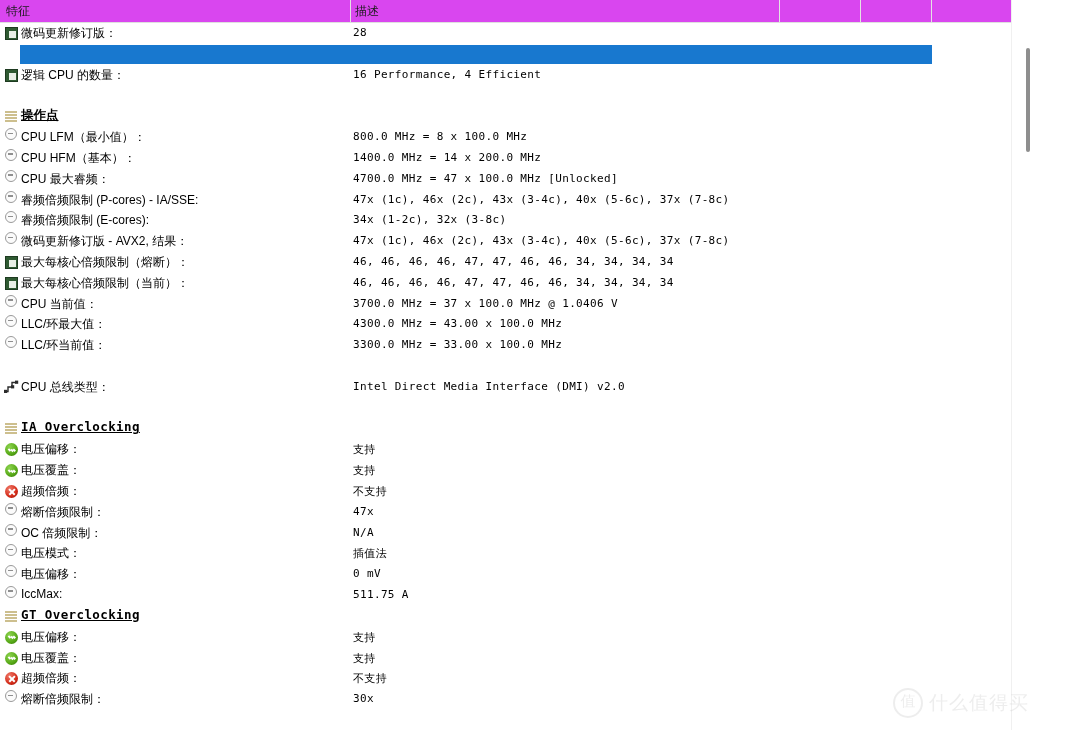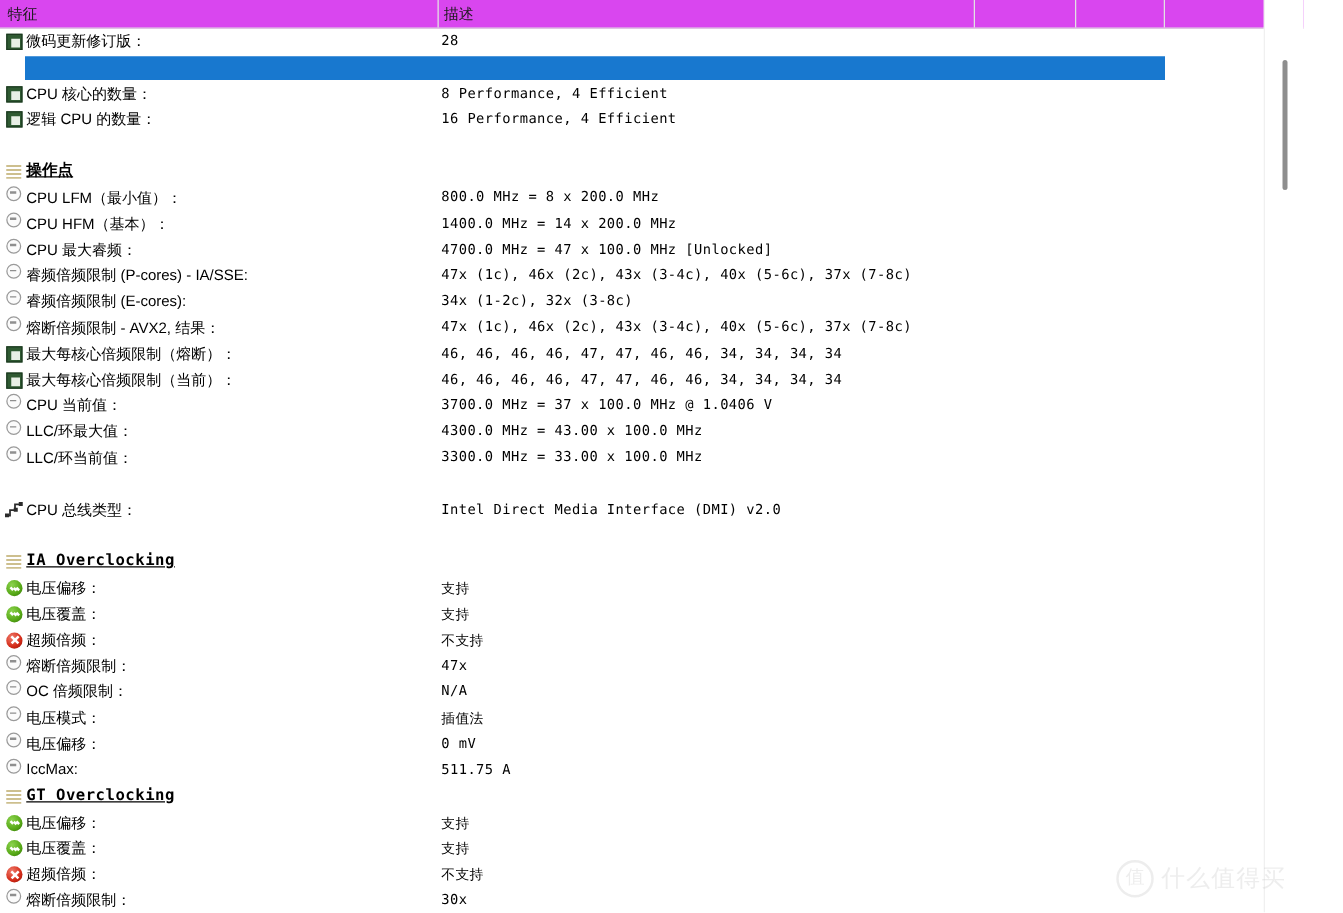--- a/index.html
+++ b/index.html
@@ -273,37 +273,32 @@
       <div class="row">
         <span class="ico ico-chip"></span>
         <span class="label">微码更新修订版：</span>
         <span class="value">28</span>
       </div>
       <div class="row selected">
         <span class="selbar"></span>
       </div>
       <div class="row">
         <span class="ico ico-chip"></span>
-        <span class="label">CPU 核心的数量：</span>
-        <span class="value">8 Performance, 4 Efficient</span>
-      </div>
-      <div class="row">
-        <span class="ico ico-chip"></span>
         <span class="label">逻辑 CPU 的数量：</span>
         <span class="value">16 Performance, 4 Efficient</span>
       </div>
       <div class="row spacer"></div>
       <div class="row section">
         <span class="ico ico-list"></span>
         <span class="label">操作点</span>
       </div>
       <div class="row">
         <span class="ico ico-circ"></span>
         <span class="label">CPU LFM（最小值）：</span>
-        <span class="value">800.0 MHz = 8 x 200.0 MHz</span>
+        <span class="value">800.0 MHz = 8 x 100.0 MHz</span>
       </div>
       <div class="row">
         <span class="ico ico-circ"></span>
         <span class="label">CPU HFM（基本）：</span>
         <span class="value">1400.0 MHz = 14 x 200.0 MHz</span>
       </div>
       <div class="row">
         <span class="ico ico-circ"></span>
         <span class="label">CPU 最大睿频：</span>
         <span class="value">4700.0 MHz = 47 x 100.0 MHz [Unlocked]</span>
@@ -313,21 +308,21 @@
         <span class="label">睿频倍频限制 (P-cores) - IA/SSE:</span>
         <span class="value">47x (1c), 46x (2c), 43x (3-4c), 40x (5-6c), 37x (7-8c)</span>
       </div>
       <div class="row">
         <span class="ico ico-circ"></span>
         <span class="label">睿频倍频限制 (E-cores):</span>
         <span class="value">34x (1-2c), 32x (3-8c)</span>
       </div>
       <div class="row">
         <span class="ico ico-circ"></span>
-        <span class="label">熔断倍频限制 - AVX2, 结果：</span>
+        <span class="label">微码更新修订版 - AVX2, 结果：</span>
         <span class="value">47x (1c), 46x (2c), 43x (3-4c), 40x (5-6c), 37x (7-8c)</span>
       </div>
       <div class="row">
         <span class="ico ico-chip"></span>
         <span class="label">最大每核心倍频限制（熔断）：</span>
         <span class="value">46, 46, 46, 46, 47, 47, 46, 46, 34, 34, 34, 34</span>
       </div>
       <div class="row">
         <span class="ico ico-chip"></span>
         <span class="label">最大每核心倍频限制（当前）：</span>

